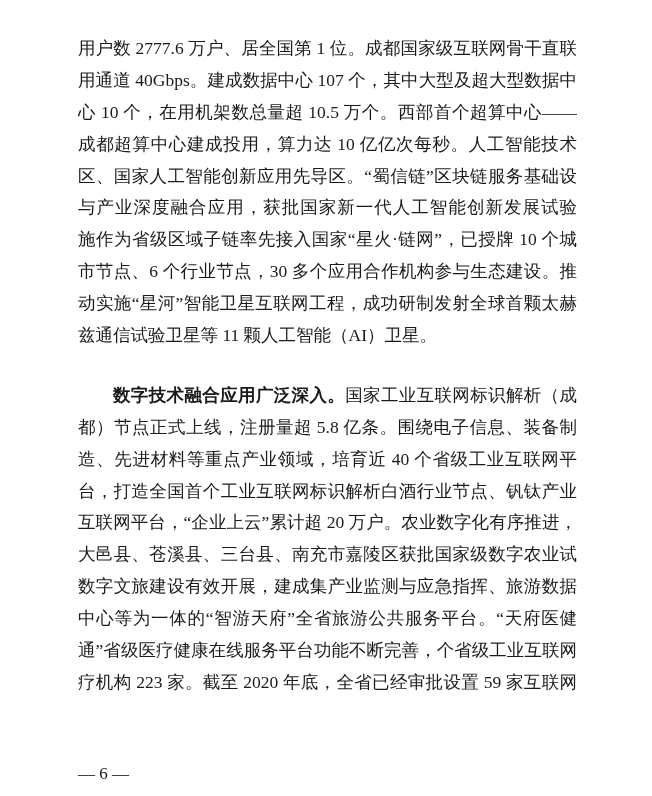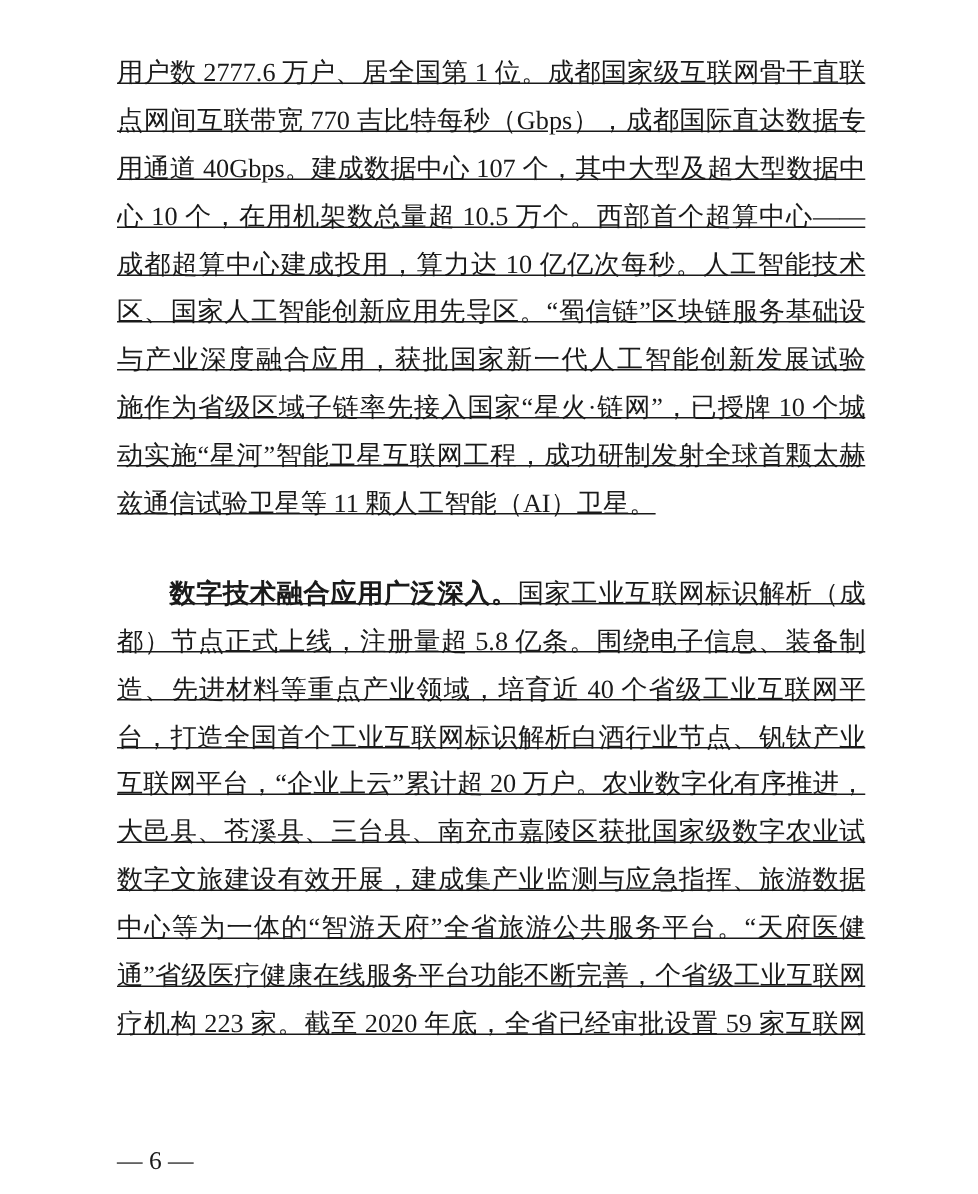--- a/index.html
+++ b/index.html
@@ -24,21 +24,20 @@
     height: 31.9px;
     line-height: 31.9px;
     font-size: 17.5px;
     color: #1a1a1a;
     font-family: "Liberation Serif", "DejaVu Serif", serif;
     text-align: justify;
     text-align-last: justify;
     overflow: hidden;
     white-space: normal;
     letter-spacing: 0;
-    text-decoration: underline;
   }
   .line.no-justify {
     text-align: right;
     text-align-last: left;
   }
   .line.indent {
     text-indent: 35px;
     margin-top: 28px;
   }
   .bold-lead {
@@ -55,27 +54,27 @@
     font-family: "Liberation Serif", "DejaVu Serif", serif;
     white-space: pre;
   }
 </style>
 </head>
 <body>
 
 <div class="page">
   <div class="content">
       <div class="line">用户数 2777.6 万户、居全国第 1 位。成都国家级互联网骨干直联</div>
-      <div class="line">点网间互联带宽 770 吉比特每秒（Gbps），成都国际直达数据专</div>
       <div class="line">用通道 40Gbps。建成数据中心 107 个，其中大型及超大型数据中</div>
       <div class="line">心 10 个，在用机架数总量超 10.5 万个。西部首个超算中心——</div>
       <div class="line">成都超算中心建成投用，算力达 10 亿亿次每秒。人工智能技术</div>
       <div class="line">区、国家人工智能创新应用先导区。“蜀信链”区块链服务基础设</div>
       <div class="line">与产业深度融合应用，获批国家新一代人工智能创新发展试验</div>
       <div class="line">施作为省级区域子链率先接入国家“星火·链网”，已授牌 10 个城</div>
+      <div class="line">市节点、6 个行业节点，30 多个应用合作机构参与生态建设。推</div>
       <div class="line">动实施“星河”智能卫星互联网工程，成功研制发射全球首颗太赫</div>
       <div class="line no-justify">兹通信试验卫星等 11 颗人工智能（AI）卫星。</div>
       <div class="line indent"><span class="bold-lead">数字技术融合应用广泛深入。</span>国家工业互联网标识解析（成</div>
       <div class="line">都）节点正式上线，注册量超 5.8 亿条。围绕电子信息、装备制</div>
       <div class="line">造、先进材料等重点产业领域，培育近 40 个省级工业互联网平</div>
       <div class="line">台，打造全国首个工业互联网标识解析白酒行业节点、钒钛产业</div>
       <div class="line">互联网平台，“企业上云”累计超 20 万户。农业数字化有序推进，</div>
       <div class="line">大邑县、苍溪县、三台县、南充市嘉陵区获批国家级数字农业试</div>
       <div class="line">数字文旅建设有效开展，建成集产业监测与应急指挥、旅游数据</div>
       <div class="line">中心等为一体的“智游天府”全省旅游公共服务平台。“天府医健</div>

